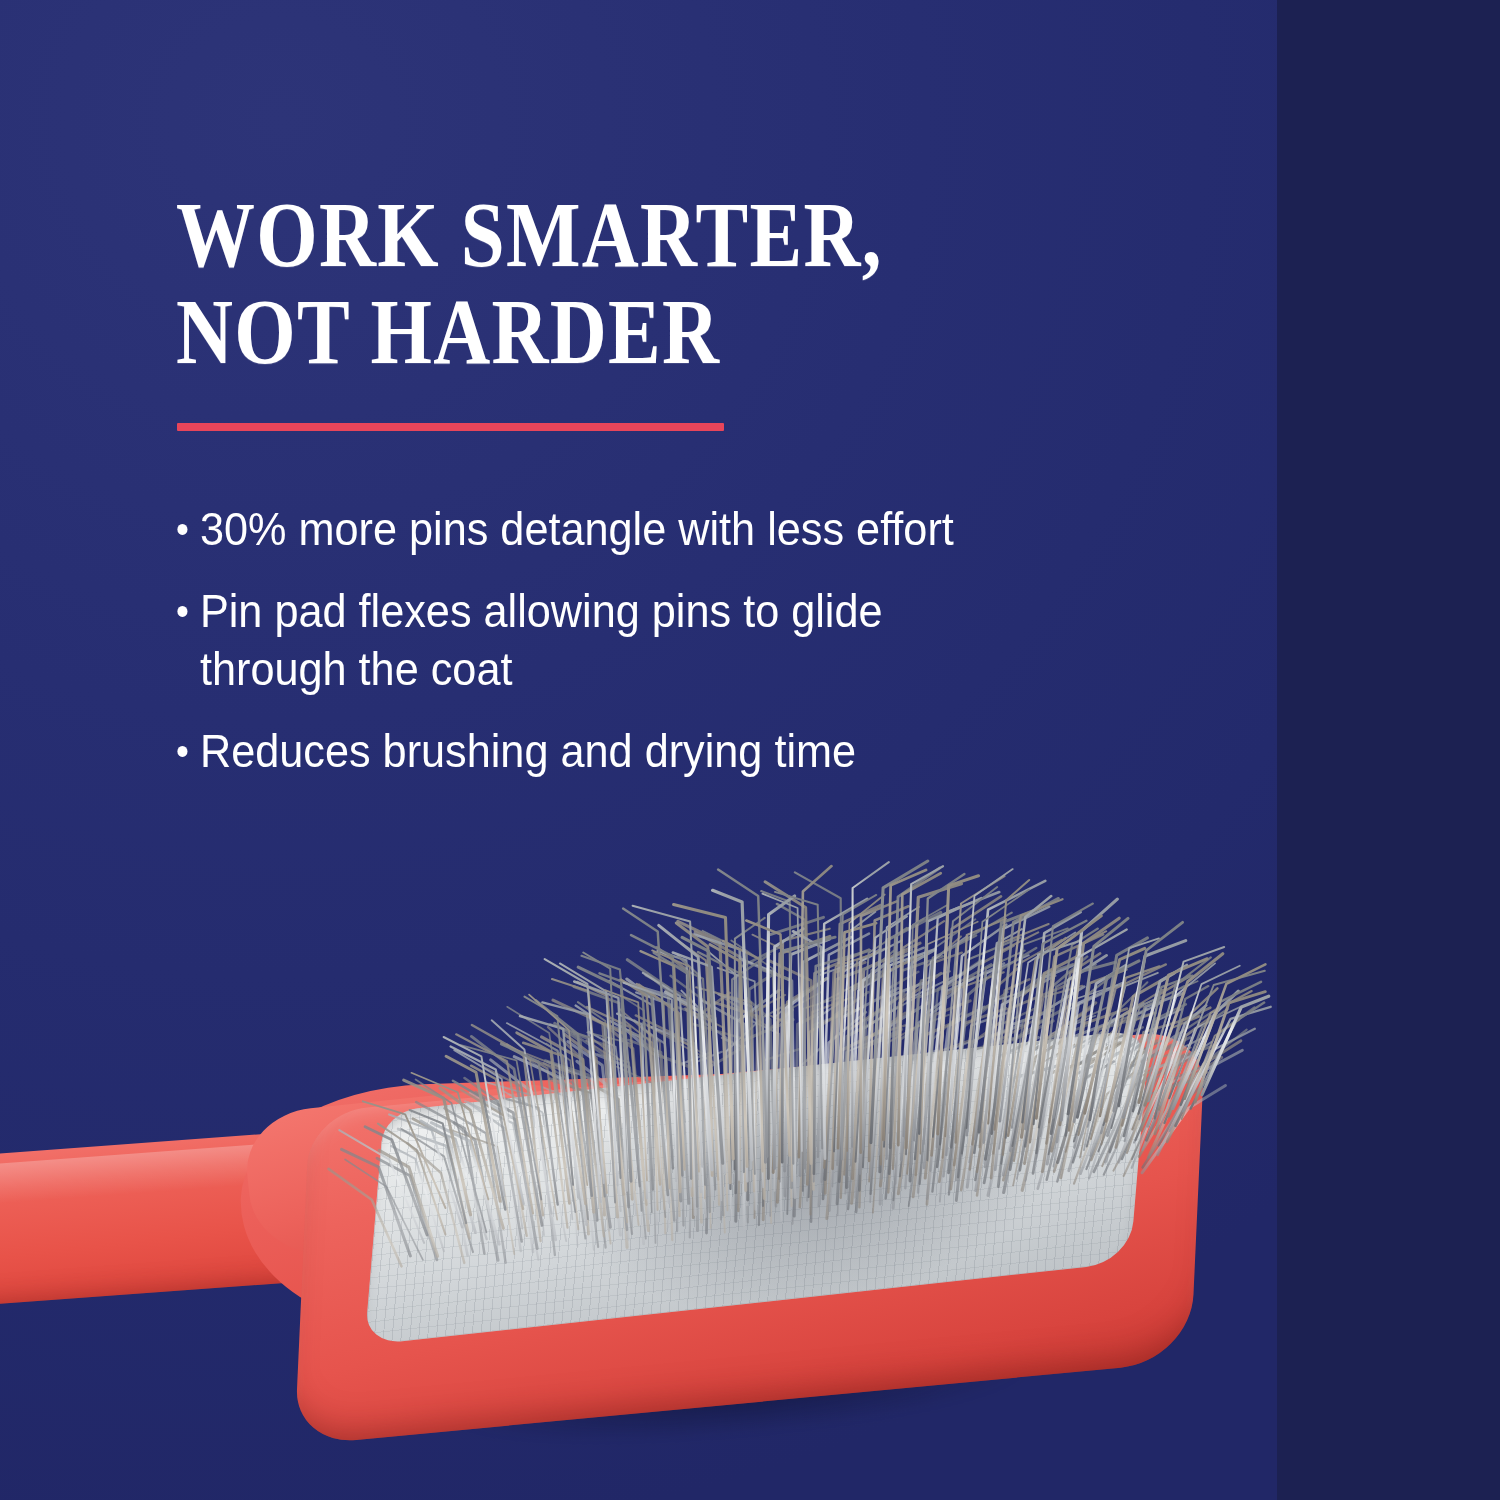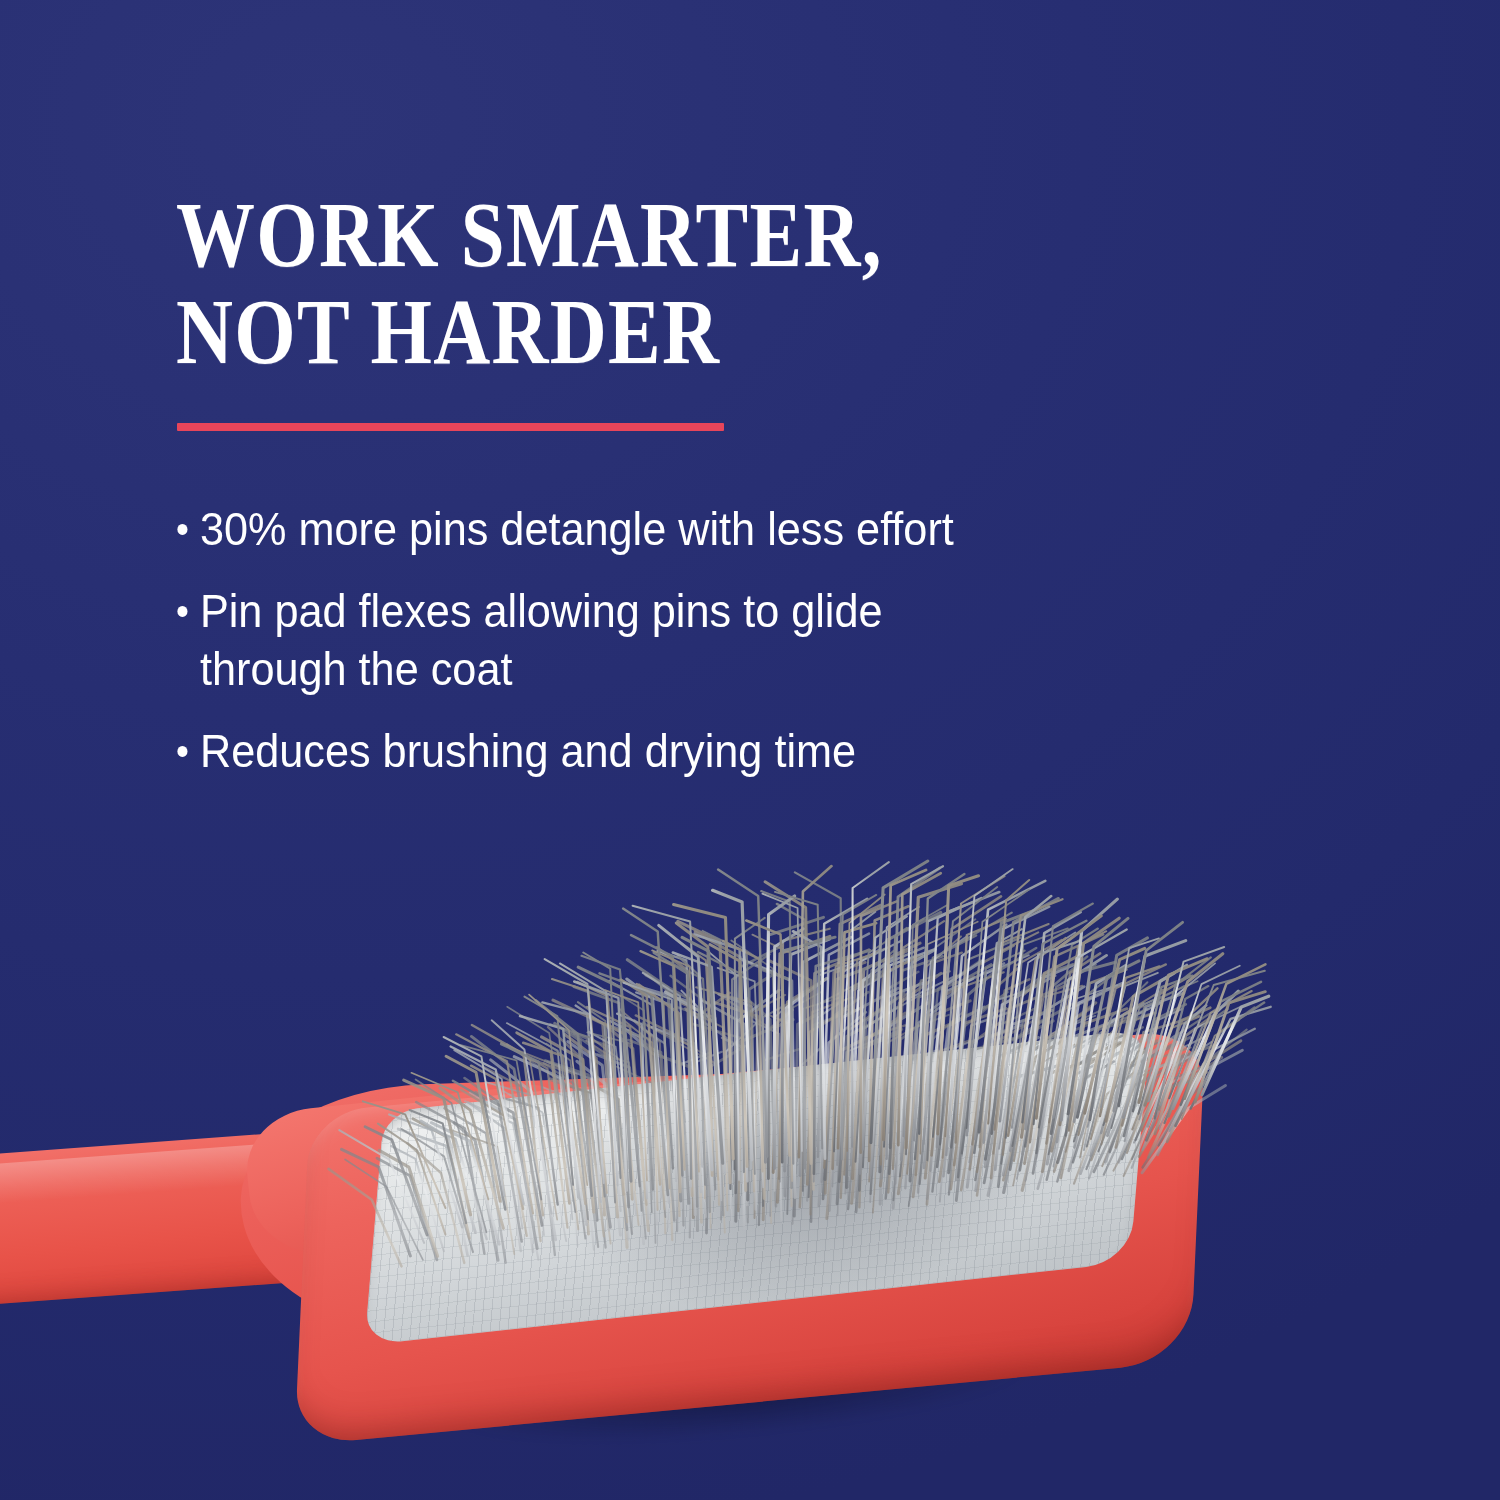--- a/index.html
+++ b/index.html
@@ -3,21 +3,21 @@
 <meta charset="utf-8">
 <title>Work Smarter Not Harder — Slicker Brush Feature Panel</title>
 <style>
   html, body {
     margin: 0;
     padding: 0;
     background: #1c2152;
   }
   #stage {
     position: relative;
-    width: 1500px;
+    width: 1277px;
     height: 1500px;
     overflow: hidden;
     background: #272e72;
     background-image:
       radial-gradient(120% 95% at 22% 8%, #2d3478 0%, #272e72 42%, #232a6c 78%, #212767 100%);
     font-family: "Liberation Sans", sans-serif;
     -webkit-font-smoothing: antialiased;
   }
 
   

